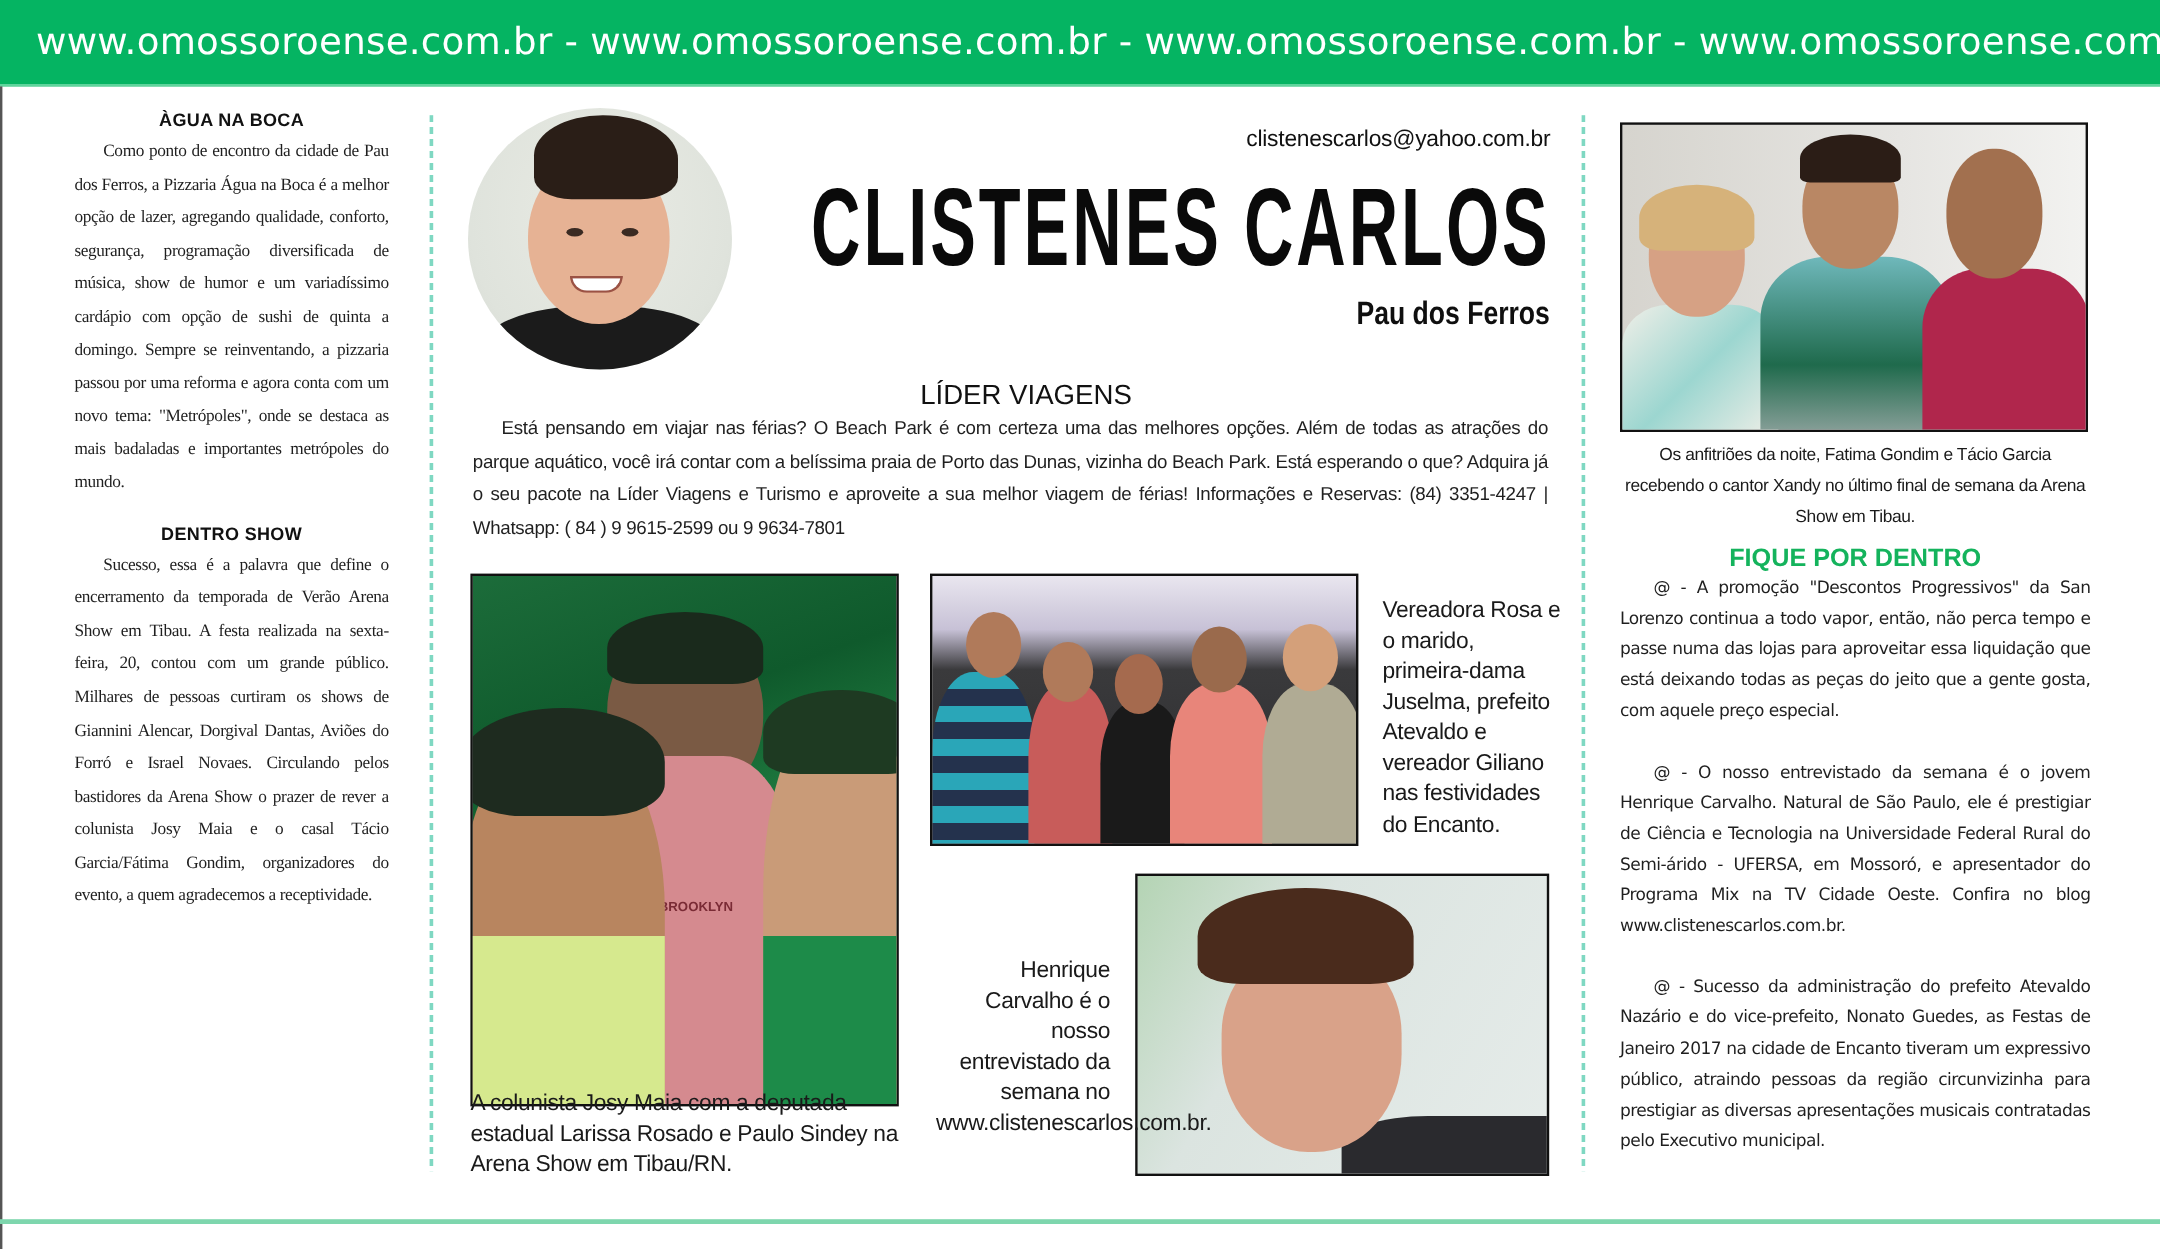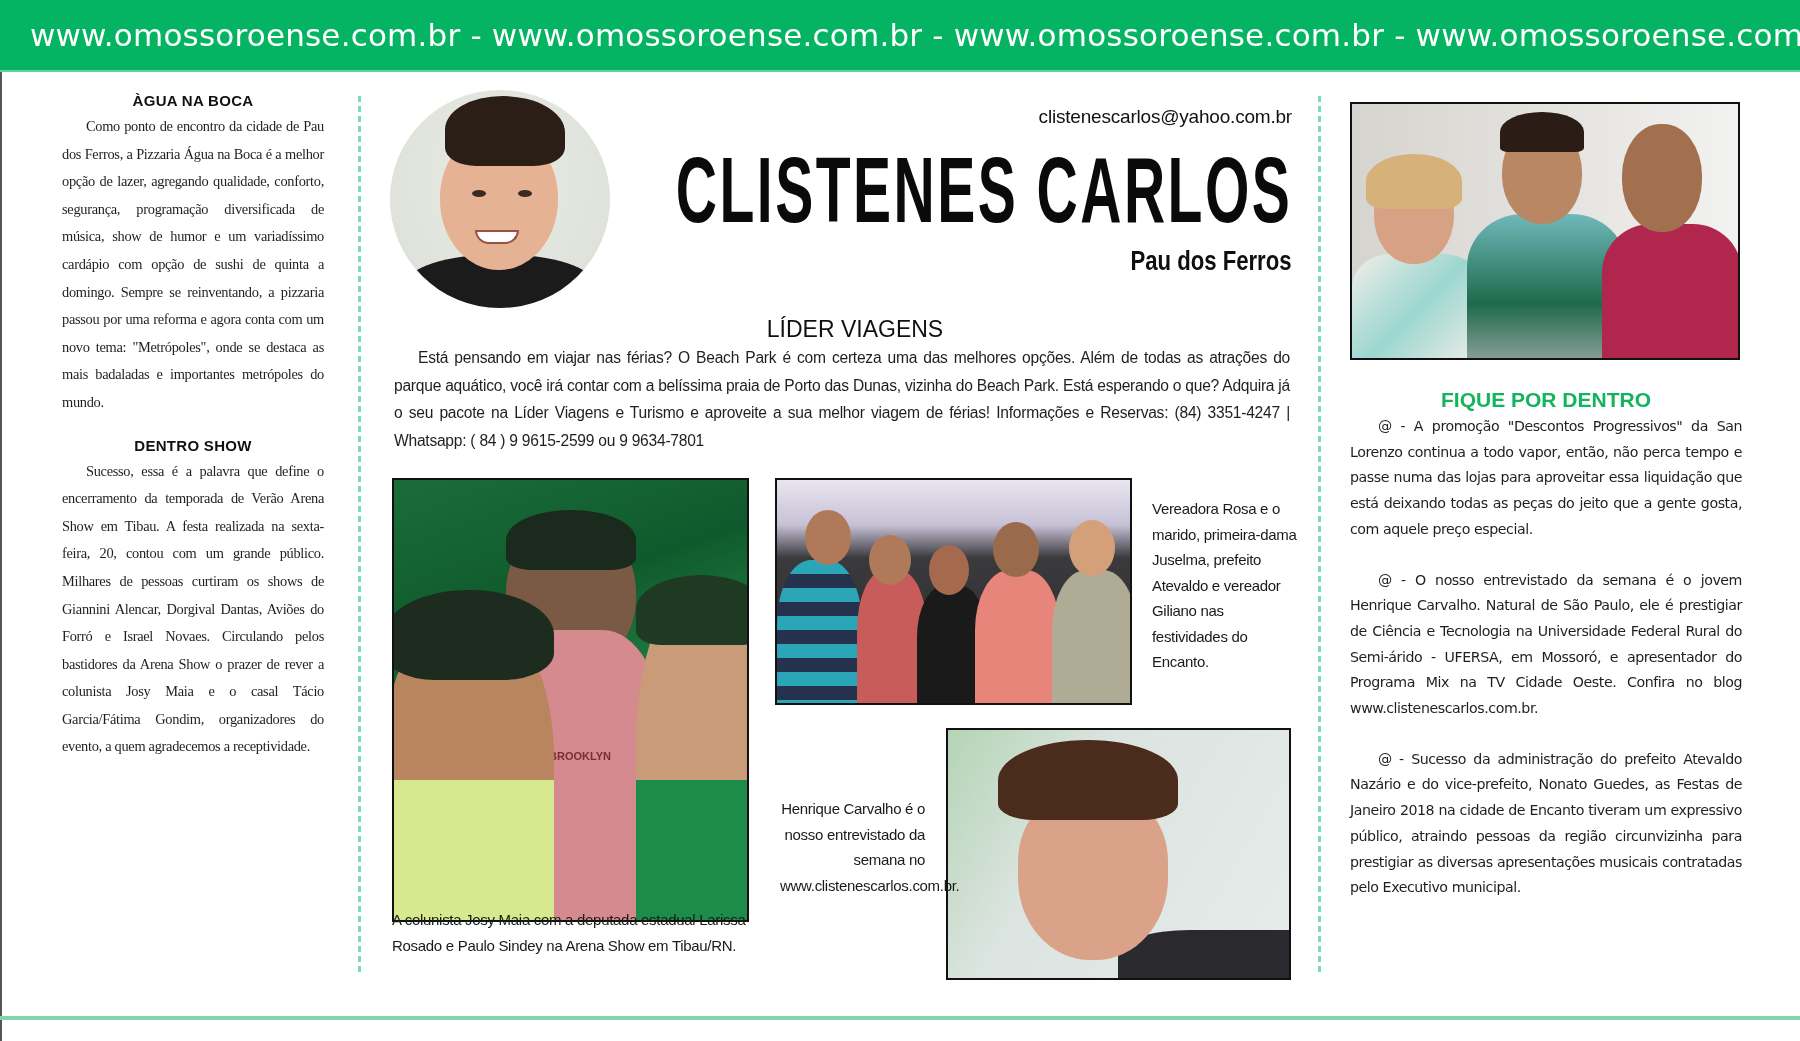--- a/index.html
+++ b/index.html
@@ -65,21 +65,21 @@
     font-family: "Liberation Sans", sans-serif; font-weight: normal; font-size: 23px; color: #111;
   }
   .lider-body {
     position: absolute; left: 394px; top: 344px; width: 896px;
     font-family: "Liberation Sans Narrow", "Liberation Sans", sans-serif; font-size: 15.6px; line-height: 27.5px;
     text-align: justify; color: #1f1f1f; text-indent: 24px; letter-spacing: -0.25px;
   }
 
   .photo { position: absolute; border: 2px solid #111; overflow: hidden; }
   .caption {
-    position: absolute; font-family: "Liberation Sans", sans-serif; font-size: 15px; line-height: 25.5px;
+    position: absolute; font-family: "Liberation Sans", sans-serif; font-size: 19px; line-height: 25.5px;
     color: #1a1a1a; letter-spacing: -0.3px;
   }
 
   
   .p1 { left: 392px; top: 478px; width: 357px; height: 444px; background: linear-gradient(160deg, #1c6c3a 0%, #0f5a2c 30%, #2f9a52 70%, #5ab86a 100%); }
   .p1 .man { position: absolute; left: 112px; top: 40px; width: 130px; height: 150px; background: #7a5a44; border-radius: 48%; }
   .p1 .man-hair { position: absolute; left: 112px; top: 30px; width: 130px; height: 60px; background: #1a2a1c; border-radius: 50% 50% 20% 20%; }
   .p1 .shirt { position: absolute; left: 95px; top: 150px; width: 175px; height: 300px; background: #d58a8f; border-radius: 35% 35% 0 0; }
   .p1 .brooklyn { position: absolute; left: 155px; top: 270px; width: 70px; font-size: 11px; font-weight: bold; color: #7a2b35; font-family: "Liberation Sans", sans-serif; }
   .p1 .w1 { position: absolute; left: -10px; top: 130px; width: 170px; height: 330px; background: #b8855f; border-radius: 45% 45% 10% 10%; }
@@ -101,21 +101,21 @@
 
   
   .p4 { left: 946px; top: 728px; width: 345px; height: 252px; background: linear-gradient(120deg, #b4d4b4 0%, #dbe4e0 35%, #e6ecea 100%); }
   .p4 .hair { position: absolute; left: 50px; top: 10px; width: 180px; height: 80px; background: #4a2b1c; border-radius: 50% 50% 20% 20%; }
   .p4 .face { position: absolute; left: 70px; top: 60px; width: 150px; height: 170px; background: #d9a289; border-radius: 42% 42% 48% 48%; }
   .p4 .shirt { position: absolute; left: 170px; top: 200px; width: 180px; height: 60px; background: #2a2a2e; border-radius: 40% 0 0 0; }
 
   .col-right { position: absolute; left: 1350px; top: 366px; width: 392px; }
   .hosts-caption { font-family: "Liberation Sans", sans-serif; font-size: 14.5px; line-height: 26px; text-align: center; color: #1a1a1a; letter-spacing: -0.3px; }
   .fique-title {
-    margin-top: 22px; font-family: "Liberation Sans", sans-serif; font-weight: bold; font-size: 21px;
+    margin-top: 10px; font-family: "Liberation Sans", sans-serif; font-weight: bold; font-size: 21px;
     text-align: center; color: #14b35c;
   }
   .fique-item { font-family: "DejaVu Sans", sans-serif; font-size: 14.2px; line-height: 25.7px; text-align: justify; color: #1f1f1f; text-indent: 28px; letter-spacing: -0.45px; margin-bottom: 25px; }
   .fique-item:first-of-type { margin-top: 2px; }
 
   .bottom-rule { position: absolute; left: 0; top: 1016px; width: 1800px; height: 4px; background: #7ed6ad; }
 </style>
 </head>
 <body>
 
@@ -195,19 +195,20 @@
   <div class="head" style="left:22px; top:60px; width:80px; height:100px; background:#d6a184;"></div>
   <div style="position:absolute; left:14px; top:50px; width:96px; height:55px; background:#d6b27a; border-radius:50% 50% 20% 20%;"></div>
   <div class="person" style="left:115px; top:110px; width:160px; height:150px; background:linear-gradient(180deg,#6fb8bb,#1f6a4c 60%,#8fa39e); border-radius:35% 35% 0 0;"></div>
   <div class="head" style="left:150px; top:20px; width:80px; height:100px;"></div>
   <div style="position:absolute; left:148px; top:8px; width:84px; height:40px; background:#2b1d16; border-radius:50% 50% 10% 10%;"></div>
   <div class="person" style="left:250px; top:120px; width:140px; height:140px; background:#b0264c; border-radius:35% 35% 0 0;"></div>
   <div class="head" style="left:270px; top:20px; width:80px; height:108px; background:#a2704f;"></div>
 </div>
 
 <div class="col-right">
+  <p class="hosts-caption">Os anfitriões da noite, Fatima Gondim e Tácio Garcia recebendo o cantor Xandy no último final de semana da Arena Show em Tibau.</p>
   <h2 class="fique-title">FIQUE POR DENTRO</h2>
   <p class="fique-item">@ - A promoção "Descontos Progressivos" da San Lorenzo continua a todo vapor, então, não perca tempo e passe numa das lojas para aproveitar essa liquidação que está deixando todas as peças do jeito que a gente gosta, com aquele preço especial.</p>
   <p class="fique-item">@ - O nosso entrevistado da semana é o jovem Henrique Carvalho. Natural de São Paulo, ele é prestigiar de Ciência e Tecnologia na Universidade Federal Rural do Semi-árido - UFERSA, em Mossoró, e apresentador do Programa Mix na TV Cidade Oeste. Confira no blog www.clistenescarlos.com.br.</p>
-  <p class="fique-item">@ - Sucesso da administração do prefeito Atevaldo Nazário e do vice-prefeito, Nonato Guedes, as Festas de Janeiro 2018 na cidade de Encanto tiveram um expressivo público, atraindo pessoas da região circunvizinha para prestigiar as diversas apresentações musicais contratadas pelo Executivo municipal.</p>
+  <p class="fique-item">@ - Sucesso da administração do prefeito Atevaldo Nazário e do vice-prefeito, Nonato Guedes, as Festas de Janeiro 2017 na cidade de Encanto tiveram um expressivo público, atraindo pessoas da região circunvizinha para prestigiar as diversas apresentações musicais contratadas pelo Executivo municipal.</p>
 </div>
 
 <div class="bottom-rule"></div>
 
 </body></html>

